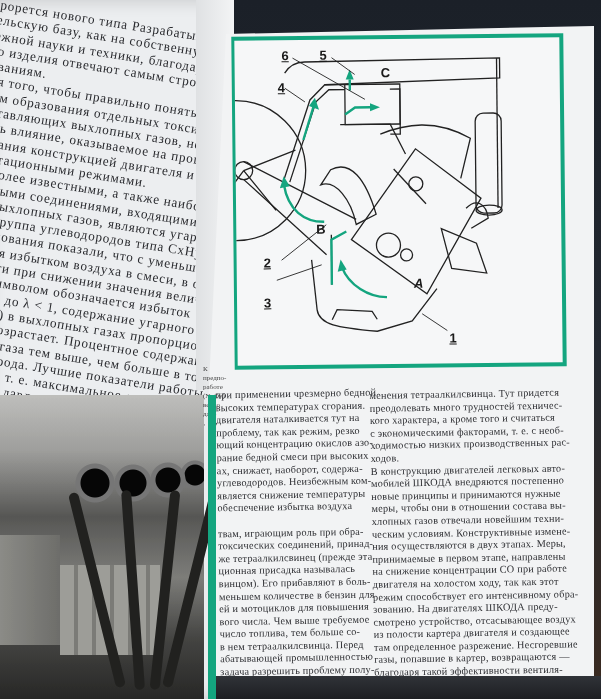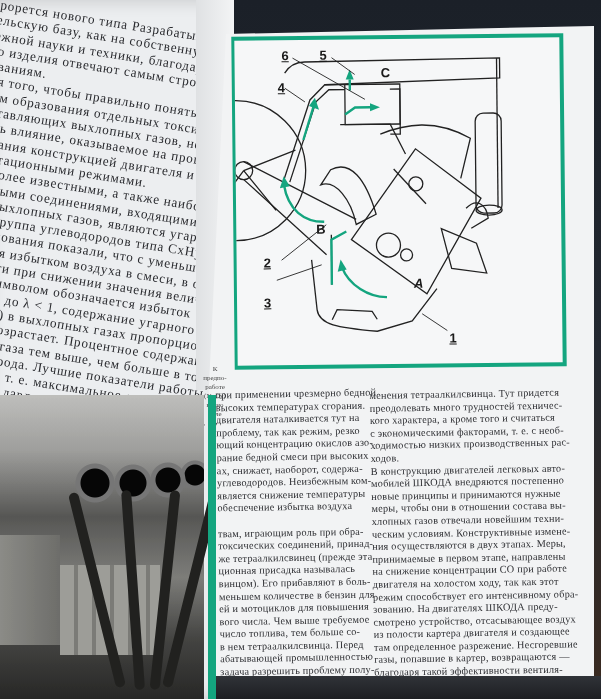--- a/index.html
+++ b/index.html
@@ -21,21 +21,21 @@
     .photo .pipe{position:absolute;top:95px;width:10px;height:200px;background:#2a2a28;border-radius:5px;}
     
     .gutter{position:absolute;left:196px;top:0;width:38px;height:390px;background:linear-gradient(90deg,#dfe1e3,#f3f4f5);}
     
     .right-page{position:absolute;left:208px;top:26px;width:386px;height:665px;background:#f2f3f4;clip-path:polygon(18px 8px,100% 0,100% 100%,0 100%,0 380px);}
     .green-frame{position:absolute;left:233px;top:35px;width:325px;height:325px;border:4px solid #14a57f;border-left-width:3px;transform:rotate(-0.6deg);background:#f6f7f8;}
     .green-vline{position:absolute;left:208px;top:395px;width:8px;height:304px;background:#14a57f;}
     .diagram{position:absolute;left:0;top:0;width:325px;height:325px;}
     .diagram-label{position:absolute;font-family:"Liberation Sans","DejaVu Sans",sans-serif;font-weight:bold;font-size:13px;color:#1a1a1a;}
     .u{text-decoration:underline;}
-    .sidecap{position:absolute;left:203px;top:365px;width:24px;font-size:7px;line-height:9px;color:#444;text-align:center;}
+    .sidecap{position:absolute;left:203px;top:365px;width:24px;font-size:7px;line-height:9px;color:#444;}
     .col{position:absolute;font-size:10.3px;line-height:12.6px;color:#2e2f33;letter-spacing:0.2px;}
     .col p{margin:0;white-space:nowrap;}
     .col1{left:218px;top:388px;width:150px;transform:rotate(-1deg);}
     .col2{left:372px;top:388px;width:215px;transform:rotate(-1deg);}
     .bottom-shadow{position:absolute;left:216px;top:676px;width:385px;height:23px;background:linear-gradient(180deg,#303338,#1d1e22);}
   </style>
 </head>
 <body>
 
 <div class="bg-dark"></div>

